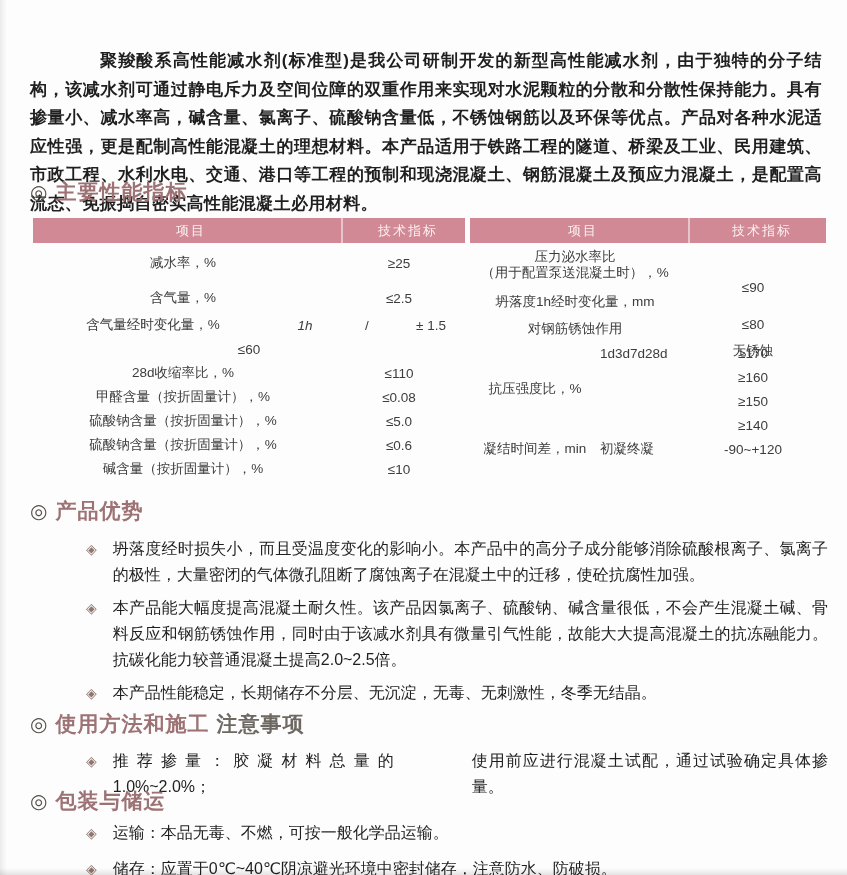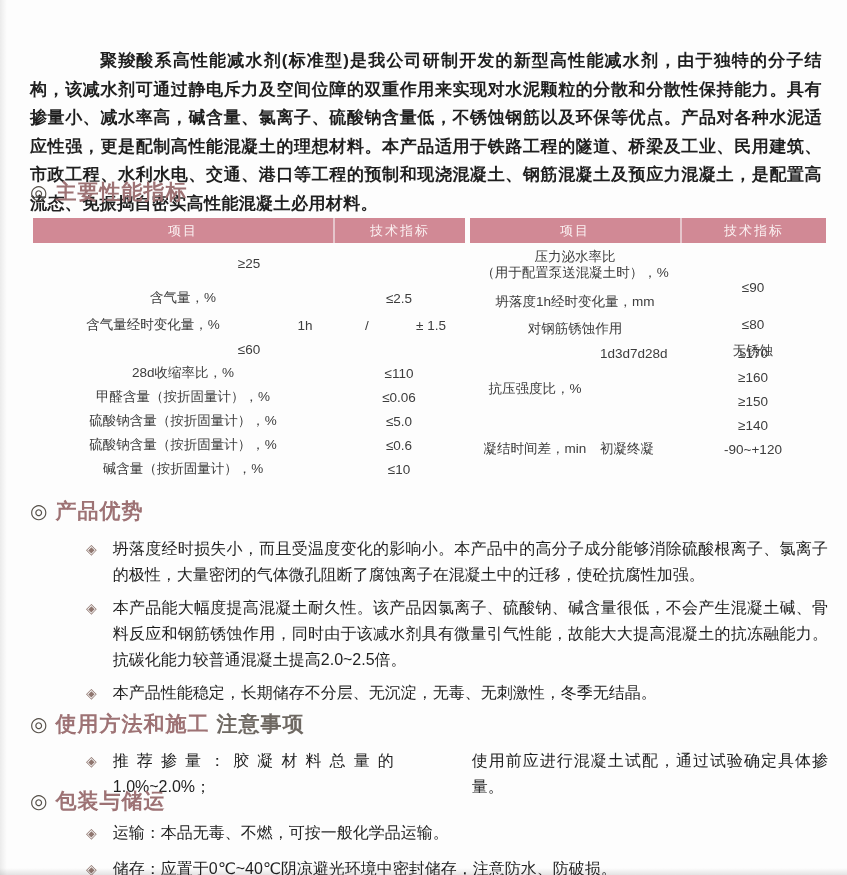--- a/index.html
+++ b/index.html
@@ -44,32 +44,32 @@
   #h-packaging{top:787px;}
 
   
   .tables{position:absolute;left:33px;top:218px;display:flex;gap:5px;
     font-size:13.5px;color:var(--table-text);}
   .ptable{background:transparent;}
   .ptable.left{width:432px;}
   .ptable.right{width:356px;}
   .thead{display:flex;height:25px;background:var(--header-pink);
     color:var(--header-text);font-size:13px;letter-spacing:2px;}
-  .thead .th{display:flex;align-items:center;justify-content:center;}
+  .thead .th{display:flex;align-items:center;justify-content:center;padding-left:8px;}
   .ptable.left .th.item{width:300px;border-right:2px solid var(--header-divider);}
   .ptable.right .th.item{width:210px;border-right:2px solid var(--header-divider);}
   .thead .th.val{flex:1;}
 
   .trow{display:flex;align-items:center;}
   .h40{height:40px;} .h44{height:44px;} .h30{height:30px;} .h24{height:24px;}
   .td{display:flex;align-items:center;justify-content:center;text-align:center;}
   .ptable.left .td.item{width:300px;}
   .ptable.left .td.val{flex:1;}
   .ptable.left .td.narrow{width:240px;}
-  .ptable.left .td.mini{width:64px;}
+  .ptable.left .td.mini{width:64px;font-style:italic;}
   .ptable.left .td.slash{width:60px;}
   .ptable.left .td.wide{flex:1;text-align:center;}
   .ptable.right .td.item{width:210px;}
   .ptable.right .td.val{flex:1;margin-top:44px;}
   .two-line{flex-direction:column;line-height:16px;justify-content:center;}
 
   .tgroup{display:flex;}
   .tgroup .glabel{width:130px;display:flex;align-items:center;justify-content:center;text-align:center;}
   .tgroup .gages{width:80px;display:flex;flex-direction:row;}
   .tgroup .gages div{height:24px;display:flex;align-items:center;justify-content:center;}
@@ -100,20 +100,21 @@
 </div>
 
 <div class="tables">
 
   <div class="ptable left">
     <div class="thead">
       <div class="th item">项目</div>
       <div class="th val">技术指标</div>
     </div>
     <div class="trow h40">
+      <div class="td item">减水率，%</div>
       <div class="td val">≥25</div>
     </div>
     <div class="trow h30">
       <div class="td item">含气量，%</div>
       <div class="td val">≤2.5</div>
     </div>
     <div class="trow h24">
       <div class="td narrow">含气量经时变化量，%</div>
       <div class="td mini">1h</div>
       <div class="td slash">/</div>
@@ -121,21 +122,21 @@
     </div>
     <div class="trow h24">
       <div class="td val">≤60</div>
     </div>
     <div class="trow h24">
       <div class="td item">28d收缩率比，%</div>
       <div class="td val">≤110</div>
     </div>
     <div class="trow h24">
       <div class="td item">甲醛含量（按折固量计），%</div>
-      <div class="td val">≤0.06</div>
+      <div class="td val">≤0.08</div>
     </div>
     <div class="trow h24">
       <div class="td item">硫酸钠含量（按折固量计），%</div>
       <div class="td val">≤5.0</div>
     </div>
     <div class="trow h24">
       <div class="td item">硫酸钠含量（按折固量计），%</div>
       <div class="td val">≤0.6</div>
     </div>
     <div class="trow h24">

